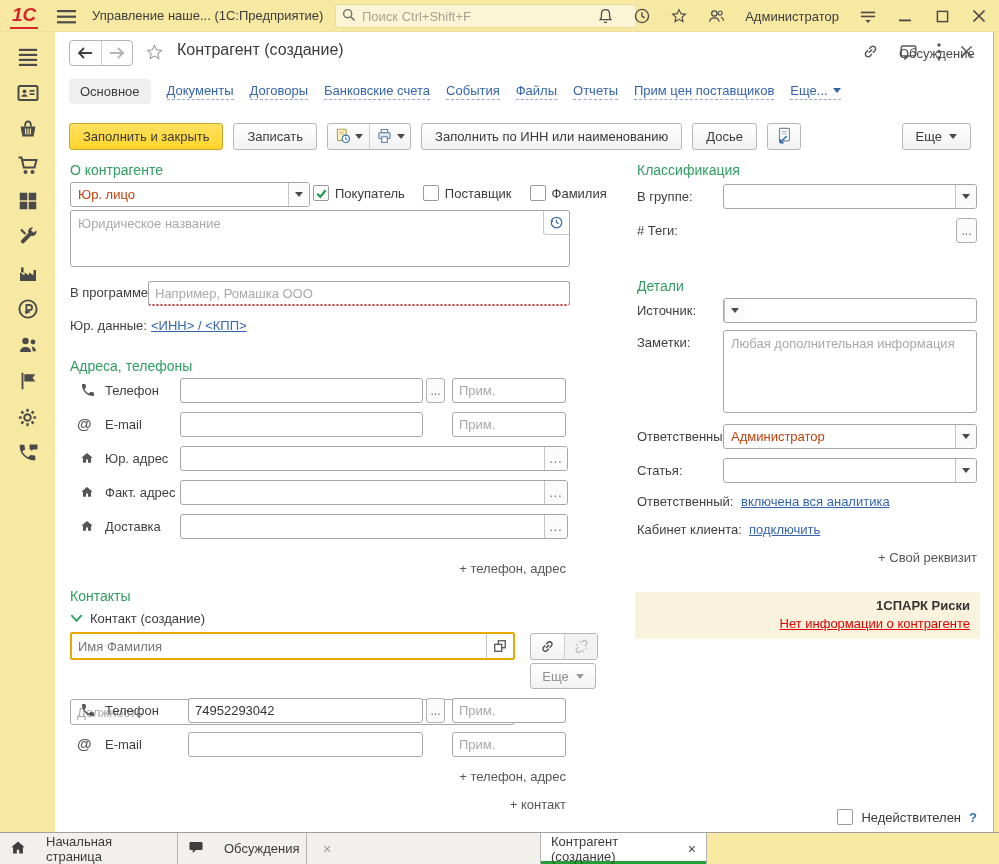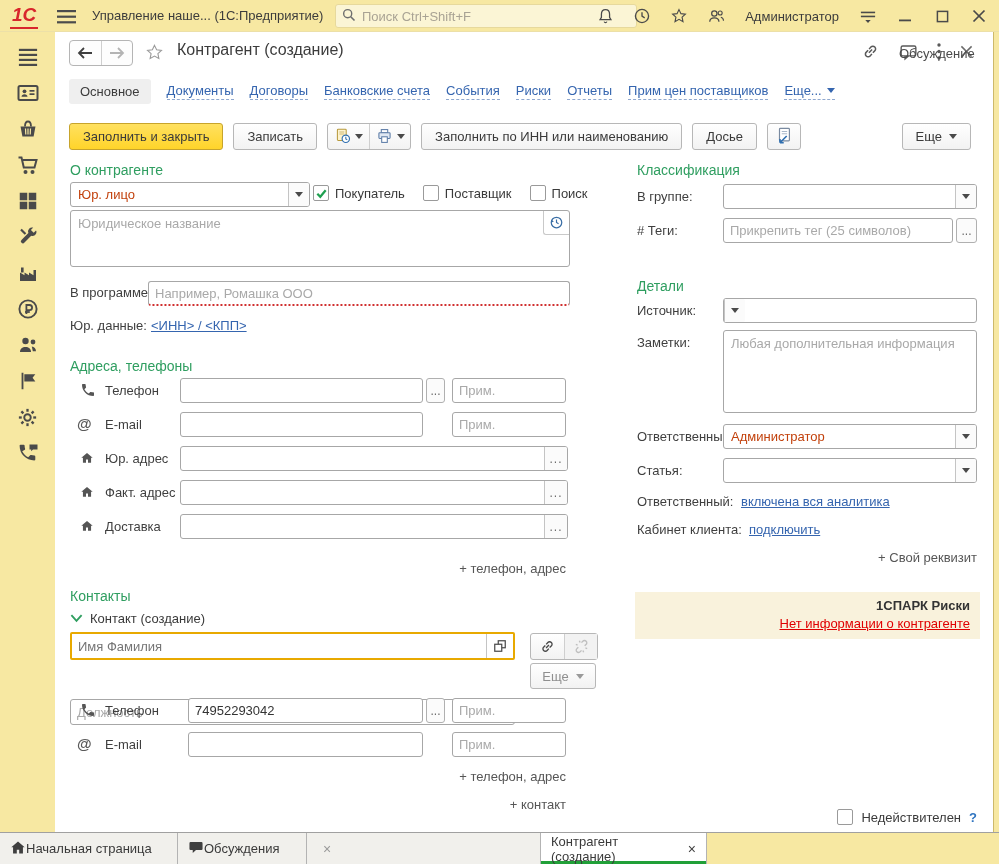--- a/index.html
+++ b/index.html
@@ -92,21 +92,21 @@
 
   .spark { position:absolute; background:#f9f2dc; text-align:right; padding:6px 10px; }
   .spark .t { font-weight:bold; color:#333; }
   .spark .r { color:#e00000; text-decoration:underline; cursor:pointer; display:inline-block; margin-top:3px; }
 
   .invalid-row { position:absolute; display:flex; align-items:center; justify-content:flex-end; gap:8px; }
   .qmark { color:#2f74c0; font-weight:bold; cursor:pointer; }
 
   
   .taskbar { position:absolute; left:0; top:832px; width:999px; height:32px; background:#f7e8a2; border-top:1px solid #a0a0a0; display:flex; }
-  .ttab { height:31px; background:#f1f0ec; border-right:1px solid #b3b3b3; display:flex; align-items:center; gap:0; padding:0 10px; cursor:pointer; }
+  .ttab { height:31px; background:#f1f0ec; border-right:1px solid #b3b3b3; display:flex; align-items:center; gap:20px; padding:0 10px; cursor:pointer; }
   .ttab .x { color:#9a9a9a; font-size:14px; margin-left:6px; cursor:pointer; }
   .ttab.active { background:#fff; box-shadow:inset 0 -3px 0 #21a038; }
 </style>
 </head>
 <body>
 
 <div id="app">
 
   <div class="topbar">
     <div class="logo">1С</div>
@@ -345,21 +345,21 @@
           </svg>
       </span>
     </div>
 
     <div class="tabs">
       <span class="tab-active">Основное</span>
       <span class="tab-link">Документы</span>
       <span class="tab-link">Договоры</span>
       <span class="tab-link">Банковские счета</span>
       <span class="tab-link">События</span>
-      <span class="tab-link">Риски</span>
+      <span class="tab-link">Файлы</span>
       <span class="tab-link">Отчеты</span>
       <span class="tab-link">Прим цен поставщиков</span>
       <span class="tab-more">
           <span>Еще...</span>
           <span class="caret blue"></span>
         </span>
     </div>
 
     <div class="toolbar">
       <button class="btn btn-yellow">Заполнить и закрыть</button>
@@ -421,21 +421,21 @@
             </svg>
           </span>
         <span>Покупатель</span>
       </span>
       <span class="cb">
         <span class="cbbox"></span>
         <span>Поставщик</span>
       </span>
       <span class="cb">
         <span class="cbbox"></span>
-        <span>Поиск</span>
+        <span>Фамилия</span>
       </span>
     </div>
 
     <textarea class="tfield" style="left: 15px; top: 178px; width: 500px; height: 57px;" placeholder="Юридическое название"></textarea>
     <span class="abs" style="left:488px; top:179px; width:26px; height:24px; border-left:1px solid #c9c9c9; border-bottom:1px solid #c9c9c9; border-radius:0 2px 0 3px; display:flex; align-items:center; justify-content:center;">
       <svg width="15" height="15" viewBox="0 0 18 18">
           <circle cx="9" cy="9" r="6.3" fill="none" stroke="#3a6ea5" stroke-width="1.5"></circle>
           <path d="M9 5.5V9l2.5 1.6" fill="none" stroke="#3a6ea5" stroke-width="1.4"></path>
           <path d="M3 5.5L2.6 9l3.2-.8" fill="#3a6ea5"></path>
         </svg>
@@ -568,21 +568,20 @@
 
     <span class="lbl" style="left:582px; top:157px;">В группе:</span>
     <div class="combo" style="left:668px; top:152px; width:254px;">
       <span class="val"></span>
       <span class="drop">
           <span class="caret"></span>
         </span>
     </div>
 
     <span class="lbl" style="left:582px; top:191px;">#  Теги:</span>
-    <input class="tfield" style="left: 668px; top: 186px; width: 230px;" placeholder="Прикрепить тег (25 символов)">
     <span class="dotbtn" style="left:901px; top:186px; width:21px;">...</span>
 
     <div class="sec" style="left:582px; top:246px;">Детали</div>
 
     <span class="lbl" style="left:582px; top:271px;">Источник:</span>
     <div class="combo" style="left:668px; top:266px; width:254px;">
       <span class="drop">
           <span class="caret"></span>
         </span>
     </div>

